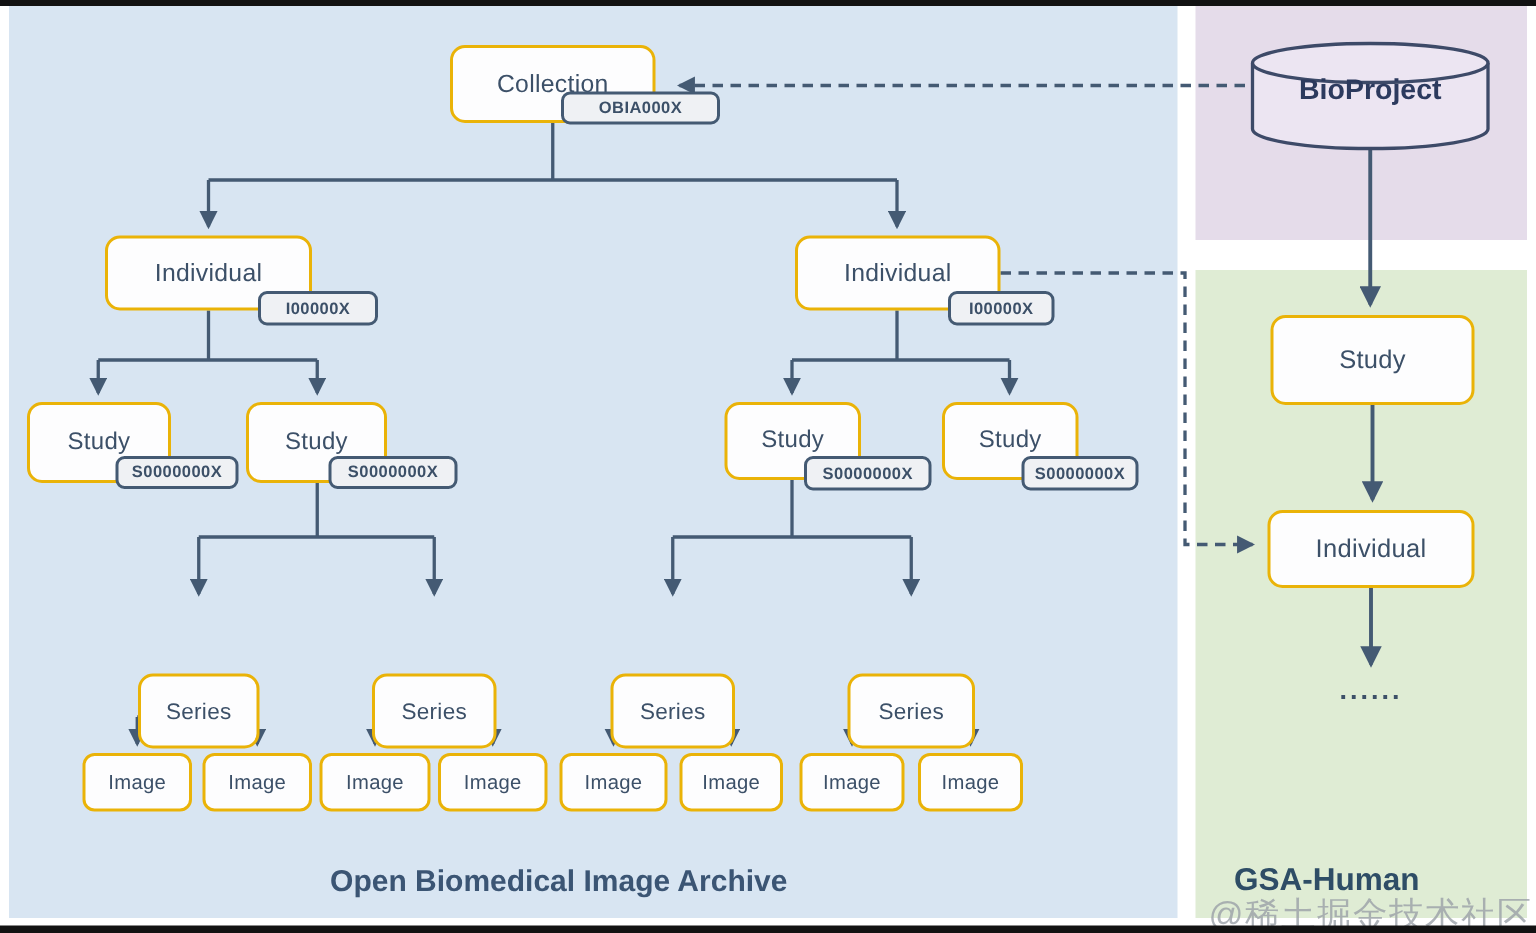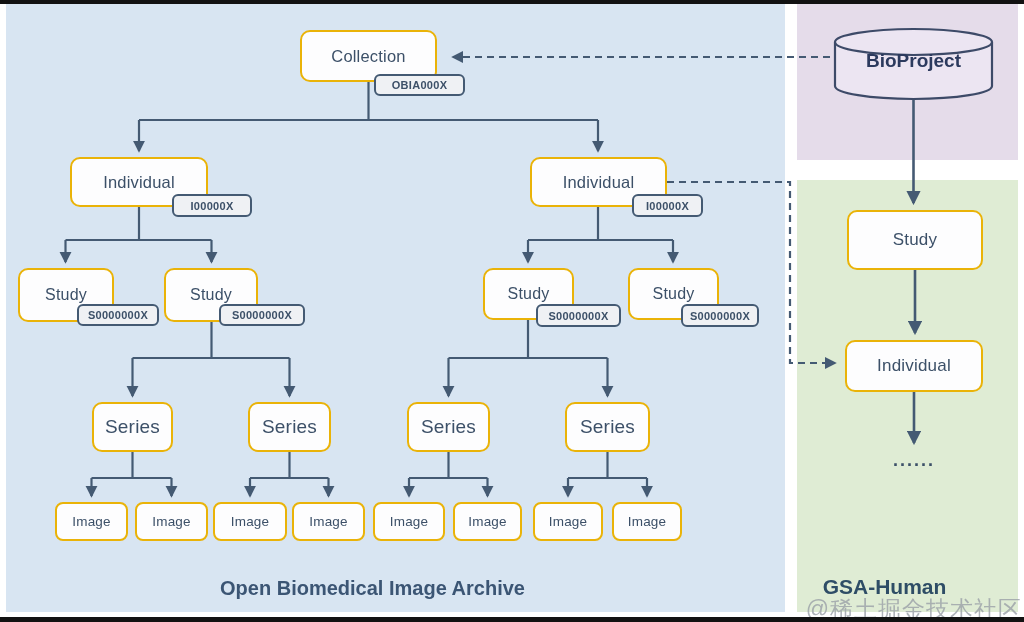--- a/index.html
+++ b/index.html
@@ -18,21 +18,21 @@
     background:#fdfdfe;border:2px solid #eab308;border-radius:10px;
     display:flex;align-items:center;justify-content:center;
     color:#3c5068;font-size:16px;letter-spacing:.2px;
   }
   .tag{
     position:absolute;box-sizing:border-box;z-index:3;
     background:#eff1f4;border:2px solid #445a73;border-radius:6px;
     display:flex;align-items:center;justify-content:center;
     color:#3c5068;font-size:11px;font-weight:bold;letter-spacing:.3px;
   }
-  .sm{font-size:19px;}
+  .sm{font-size:15px;margin-top:47px;}
   .xs{font-size:13.5px;border-radius:8px;}
   .title{
     position:absolute;z-index:4;text-align:center;font-weight:bold;
     font-size:20px;color:#3b5574;
   }
   #bioproject-label{
     position:absolute;left:835px;top:50px;width:157px;z-index:3;
     text-align:center;font-weight:bold;font-size:19px;color:#2c3a5e;
   }
   #gsa-ellipsis{
@@ -108,21 +108,21 @@
       <path stroke-dasharray="7 5" d="M667,182 H790 V363 H835" marker-end="url(#arw)"></path>
     </g>
 
     <g stroke="#3d4a68" stroke-width="2.2">
       <path d="M835,42 V86 A78.5 13 0 0 0 992 86 V42" fill="#ece5f2"></path>
       <ellipse cx="913.5" cy="42" rx="78.5" ry="13" fill="#ece5f2"></ellipse>
     </g>
   </svg>
 
   <div class="node" style="left:300px;top:30px;width:137px;height:52px;font-size:16.5px;">Collection</div>
-  <div class="tag" style="left:374px;top:74px;width:91px;height:22px;">OBIA000X</div>
+  <div class="tag" style="left:374px;top:61px;width:106px;height:22px;">OBIA000X</div>
 
   <div class="node" style="left:70px;top:157px;width:138px;height:50px;font-size:16.5px;">Individual</div>
   <div class="tag" style="left:172px;top:194px;width:80px;height:23px;">I00000X</div>
 
   <div class="node" style="left:530px;top:157px;width:137px;height:50px;font-size:16.5px;">Individual</div>
   <div class="tag" style="left:632px;top:194px;width:71px;height:23px;">I00000X</div>
 
   <div class="node" style="left:18px;top:268px;width:96px;height:54px;">Study</div>
   <div class="tag" style="left:77px;top:304px;width:82px;height:22px;">S0000000X</div>
 

